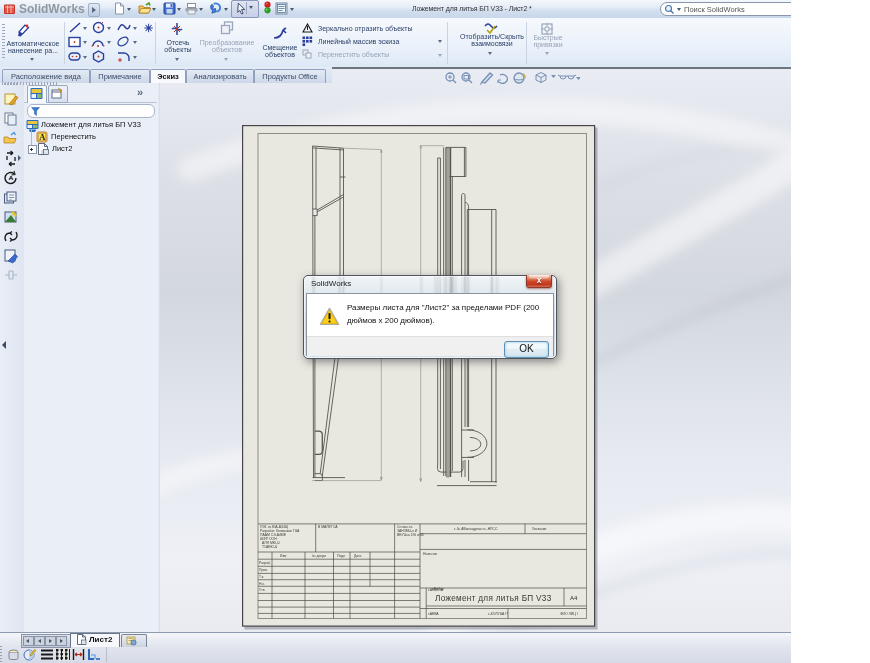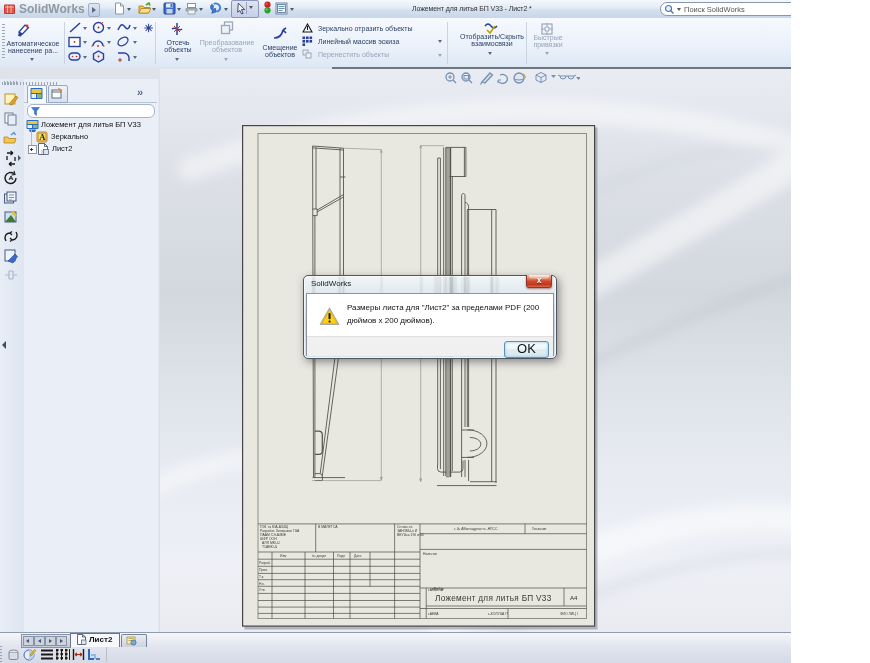--- a/index.html
+++ b/index.html
@@ -38,21 +38,21 @@
   #status{left:0;top:632px;width:852px;height:31px;background:linear-gradient(180deg,#f5f6fa 0%,#e3e6ef 40%,#d4d9e6 100%);border-top:1px solid #8e9aae;}
   
   #dlg{left:303px;top:275px;width:254px;height:84px;}
   #dlgglass{left:0;top:0;width:252px;height:82px;border:1px solid #50565e;border-radius:5px;
      background:linear-gradient(180deg,rgba(240,246,250,.92),rgba(211,223,233,.88) 40%,rgba(196,210,222,.88) 60%,rgba(216,227,236,.92));
      box-shadow:2px 3px 8px rgba(40,40,50,.5), inset 0 0 0 1px rgba(255,255,255,.65);}
   #dlgsmudge{left:1px;top:1px;width:250px;height:80px;border-radius:5px;overflow:hidden;}
   #dlginner{left:3px;top:18px;width:246px;height:61px;border:1px solid #8a949e;background:#fff;}
   #okbtn{left:197px;top:47px;width:43px;height:15px;border:1px solid #5e90b4;border-radius:3px;
      background:linear-gradient(180deg,#f6fcfd 0%,#eef6f9 45%,#dfecf3 50%,#d8e8f0 100%);
-     box-shadow:0 0 3px #86c2e0 inset;font-size:13px;color:#111;text-align:center;line-height:14px;z-index:2;}
+     box-shadow:0 0 3px #86c2e0 inset;font-size:10px;color:#111;text-align:center;line-height:14px;z-index:2;}
   .dtext{font-size:8px;color:#111;line-height:13px;}
 </style>
 </head>
 <body>
 <div id="root">
   <div class="abs" id="titlebar">
     <svg class="abs" style="left:3px;top:2px;" width="14" height="14" viewBox="0 0 14 14">
       <rect x="1" y="2.5" width="11" height="9.5" rx="1" fill="#c8372a"></rect>
       <rect x="2" y="3.5" width="9" height="7.5" fill="#e05545"></rect>
       <path d="M2,5 h9 M4.5,3.5 v7.5 M8,3.5 v7.5" stroke="#f4d0c8" stroke-width="0.8" fill="none"></path>
@@ -242,20 +242,27 @@
     <div class="abs dcaret" style="left:488px;top:34px;"></div>
     <div class="abs gsep" style="left:526px;"></div>
     <svg class="abs" style="left:540px;top:4px;" width="14" height="14" viewBox="0 0 14 14">
         <rect x="2" y="2" width="10" height="10" fill="none" stroke="#9aa6ba" stroke-width="1.2"></rect>
         <circle cx="7" cy="7" r="2.2" fill="none" stroke="#9aa6ba" stroke-width="1.1"></circle>
         <path d="M7,1 v3 M7,10 v3 M1,7 h3 M10,7 h3" stroke="#9aa6ba" stroke-width="1"></path>
       </svg>
     <div class="abs cmdlabel dis" style="left:528px;top:16px;width:40px;">Быстрые<br>привязки</div>
     <div class="abs dcaret" style="left:545px;top:34px;border-top-color:#9aa6ba;"></div>
   </div>
+  <div class="abs" id="tabrow">
+    <div class="tab" style="left:2px;width:86px;">Расположение вида</div>
+    <div class="tab" style="left:90px;width:58px;">Примечание</div>
+    <div class="tab active" style="left:150px;width:34px;">Эскиз</div>
+    <div class="tab" style="left:186px;width:66px;">Анализировать</div>
+    <div class="tab" style="left:254px;width:70px;">Продукты Office</div>
+  </div>
   <div class="abs" id="lrail">
     <div class="abs" style="left:4px;top:2px;width:14px;height:4px;background:repeating-linear-gradient(90deg,#9aa6ba 0 1px,transparent 1px 3px);"></div>
     <svg class="abs" style="left:3px;top:12px;" width="16" height="16" viewBox="0 0 16 16">
         <rect x="2" y="3" width="10" height="10" fill="#fdf3c0" stroke="#b8962a"></rect>
         <path d="M6,13 L13,5 l2,1.5 L9,14 z" fill="#e8a020" stroke="#9a6a10" stroke-width="0.6"></path>
       </svg>
     <svg class="abs" style="left:3px;top:32px;" width="16" height="16" viewBox="0 0 16 16">
         <rect x="2" y="2" width="8" height="10" fill="#fff" stroke="#6a7a95"></rect>
         <rect x="5" y="4" width="8" height="10" fill="#e8eef8" stroke="#6a7a95"></rect>
       </svg>
@@ -324,21 +331,21 @@
         <rect x="7" y="6" width="4.5" height="3" fill="#8ab86a"></rect>
         <path d="M3,10.5 a3.5,3 0 0 0 7,0" fill="#2a6ac0"></path>
       </svg>
     <div class="abs" style="left:17px;top:41px;font-size:7.5px;color:#111;white-space:nowrap;">Ложемент для литья БП V33</div>
     <div class="abs" style="left:7px;top:51px;width:1px;height:18px;background:#b0bac8;"></div>
     <svg class="abs" style="left:12px;top:52px;" width="12" height="12" viewBox="0 0 12 12">
         <rect x="1" y="1" width="10" height="10" rx="1.5" fill="#f2c894" stroke="#b8862a"></rect>
         <rect x="2.2" y="2.2" width="7.6" height="7.6" fill="#fde14a" stroke="#b8862a" stroke-width="0.6"></rect>
         <text x="3.2" y="9" font-size="8.5" font-weight="bold" fill="#222" font-family="Liberation Serif,serif">A</text>
       </svg>
-    <div class="abs" style="left:27px;top:53px;font-size:7.5px;color:#111;">Зеркально</div>
+    <div class="abs" style="left:27px;top:53px;font-size:7.5px;color:#111;">Перенестить</div>
     <div class="abs" style="left:4px;top:66px;width:7px;height:7px;background:#fff;border:1px solid #8a96a8;">
         <div style="position:absolute;left:1px;top:2.5px;width:3px;height:1px;background:#333;"></div>
         <div style="position:absolute;left:2px;top:1.5px;width:1px;height:3px;background:#333;"></div>
       </div>
     <svg class="abs" style="left:13px;top:64px;" width="12" height="12" viewBox="0 0 12 12">
         <path d="M1.5,0.5 h6 l3,3 v8 h-9 z" fill="#fff" stroke="#4a5a70" stroke-width="0.9"></path>
         <path d="M7.5,0.5 v3 h3" fill="none" stroke="#4a5a70" stroke-width="0.9"></path>
         <path d="M4,8 h5 M4,10 h5" stroke="#8a96a8" stroke-width="0.7"></path>
         <rect x="6.5" y="6.5" width="5" height="5" fill="#dce6f2" stroke="#4a5a70" stroke-width="0.7"></rect>
       </svg>

